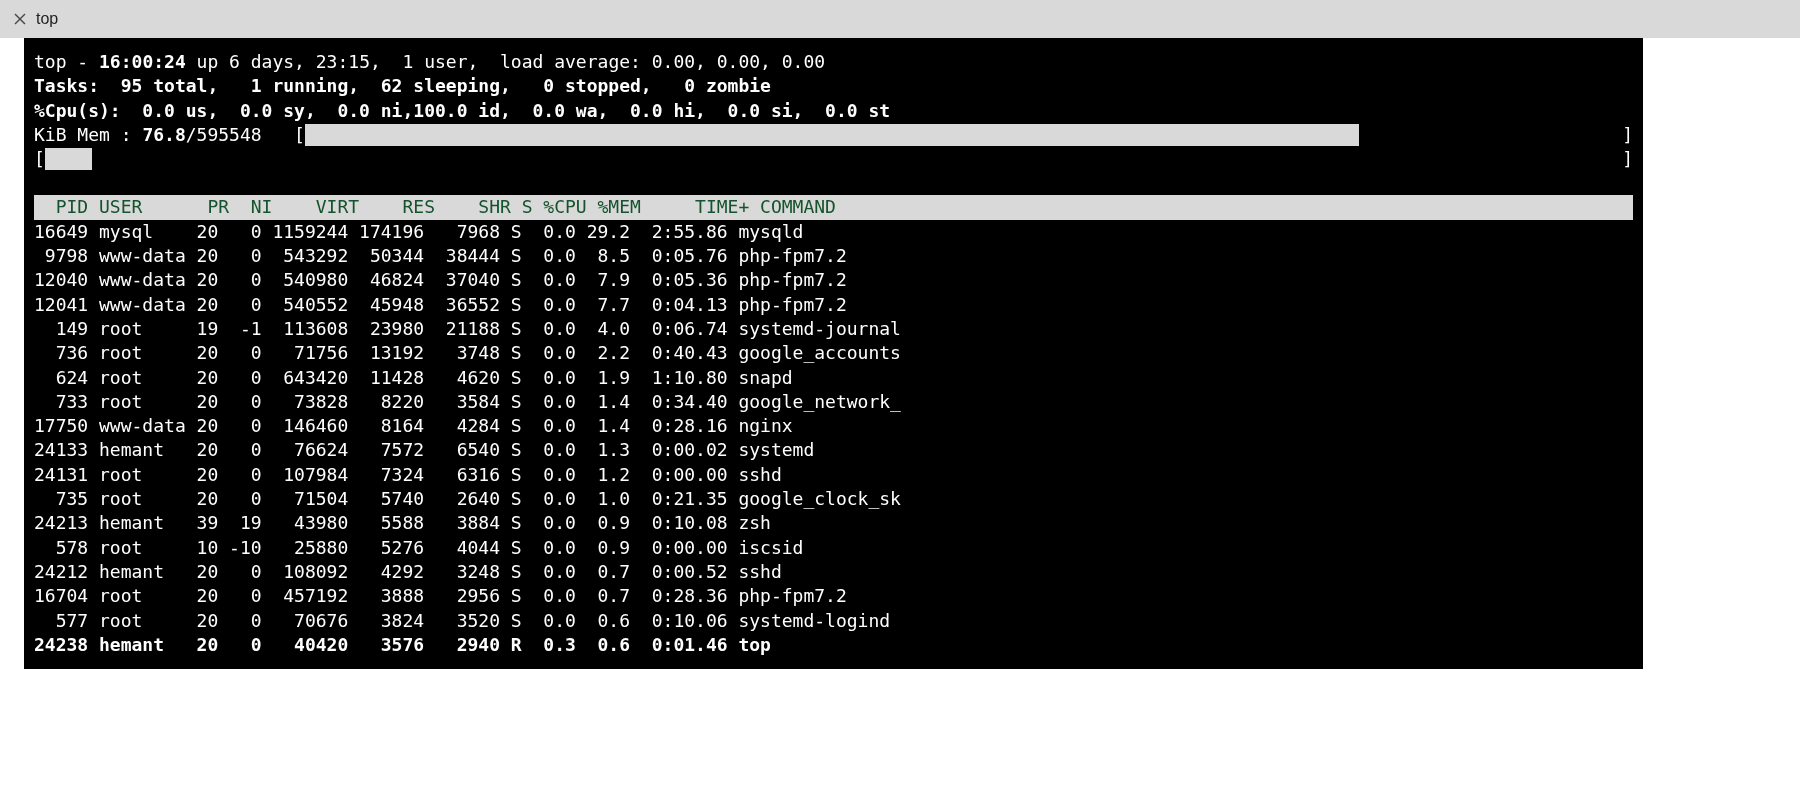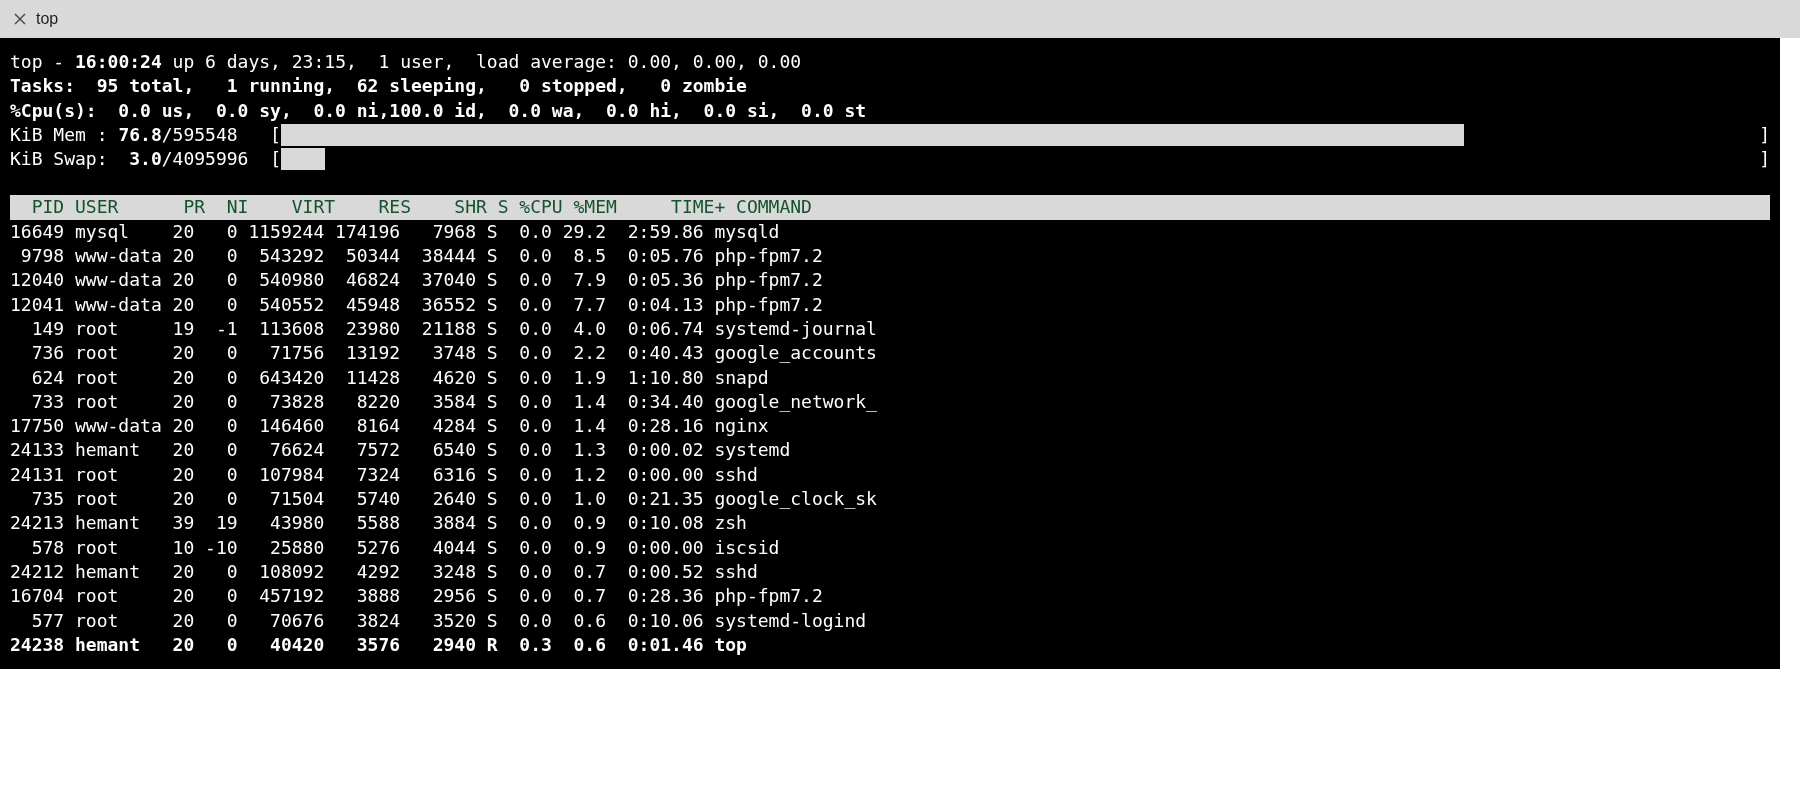--- a/index.html
+++ b/index.html
@@ -27,24 +27,25 @@
     width: 20px;
     height: 20px;
     display: inline-flex;
     align-items: center;
     justify-content: center;
     cursor: pointer;
   }
   .titlebar .close svg { stroke: #4a4a4a; stroke-width: 1.5; }
   .titlebar .title { color: #222; }
   .terminal {
-    width: 1780px;
+    width: 1619px;
     background: #000;
     color: #fff;
     padding: 12px 10px 12px 10px;
+    margin-left: 24px;
   }
   .line { white-space: pre; }
   .bold { font-weight: bold; }
   .bar-row { display: flex; align-items: center; }
   .bar-label { white-space: pre; }
   .bar-bracket-open, .bar-bracket-close { white-space: pre; }
   .bar-track {
     flex: 1;
     background: #000;
     height: 22px;
@@ -87,34 +88,33 @@
   <div class="bar-row">
     <span class="bar-label"><span>KiB Mem : </span><span class="bold">76.8</span><span>/595548</span>   </span>
     <span class="bar-bracket-open">[</span>
     <div class="bar-track">
       <div class="bar-fill" id="mem-fill" style="width: 80%;"></div>
     </div>
     <span class="bar-bracket-close">]</span>
   </div>
 
   <div class="bar-row">
-    <span class="bar-label"><span>KiB Swap:  </span><span class="bold">3.0</span><span>/4095996</span>  </span>
     <span class="bar-bracket-open">[</span>
     <div class="bar-track">
       <div class="bar-fill" id="swap-fill" style="width: 3%;"></div>
     </div>
     <span class="bar-bracket-close">]</span>
   </div>
 
   <div class="spacer"></div>
 
   <div class="header-row">  PID USER      PR  NI    VIRT    RES    SHR S %CPU %MEM     TIME+ COMMAND                                                                  </div>
 
   <div id="process-list">
-      <div class="proc-row">16649 mysql    20   0 1159244 174196   7968 S  0.0 29.2  2:59.86 mysqld</div>
+      <div class="proc-row">16649 mysql    20   0 1159244 174196   7968 S  0.0 29.2  2:55.86 mysqld</div>
       <div class="proc-row"> 9798 www-data 20   0  543292  50344  38444 S  0.0  8.5  0:05.76 php-fpm7.2</div>
       <div class="proc-row">12040 www-data 20   0  540980  46824  37040 S  0.0  7.9  0:05.36 php-fpm7.2</div>
       <div class="proc-row">12041 www-data 20   0  540552  45948  36552 S  0.0  7.7  0:04.13 php-fpm7.2</div>
       <div class="proc-row">  149 root     19  -1  113608  23980  21188 S  0.0  4.0  0:06.74 systemd-journal</div>
       <div class="proc-row">  736 root     20   0   71756  13192   3748 S  0.0  2.2  0:40.43 google_accounts</div>
       <div class="proc-row">  624 root     20   0  643420  11428   4620 S  0.0  1.9  1:10.80 snapd</div>
       <div class="proc-row">  733 root     20   0   73828   8220   3584 S  0.0  1.4  0:34.40 google_network_</div>
       <div class="proc-row">17750 www-data 20   0  146460   8164   4284 S  0.0  1.4  0:28.16 nginx</div>
       <div class="proc-row">24133 hemant   20   0   76624   7572   6540 S  0.0  1.3  0:00.02 systemd</div>
       <div class="proc-row">24131 root     20   0  107984   7324   6316 S  0.0  1.2  0:00.00 sshd</div>

